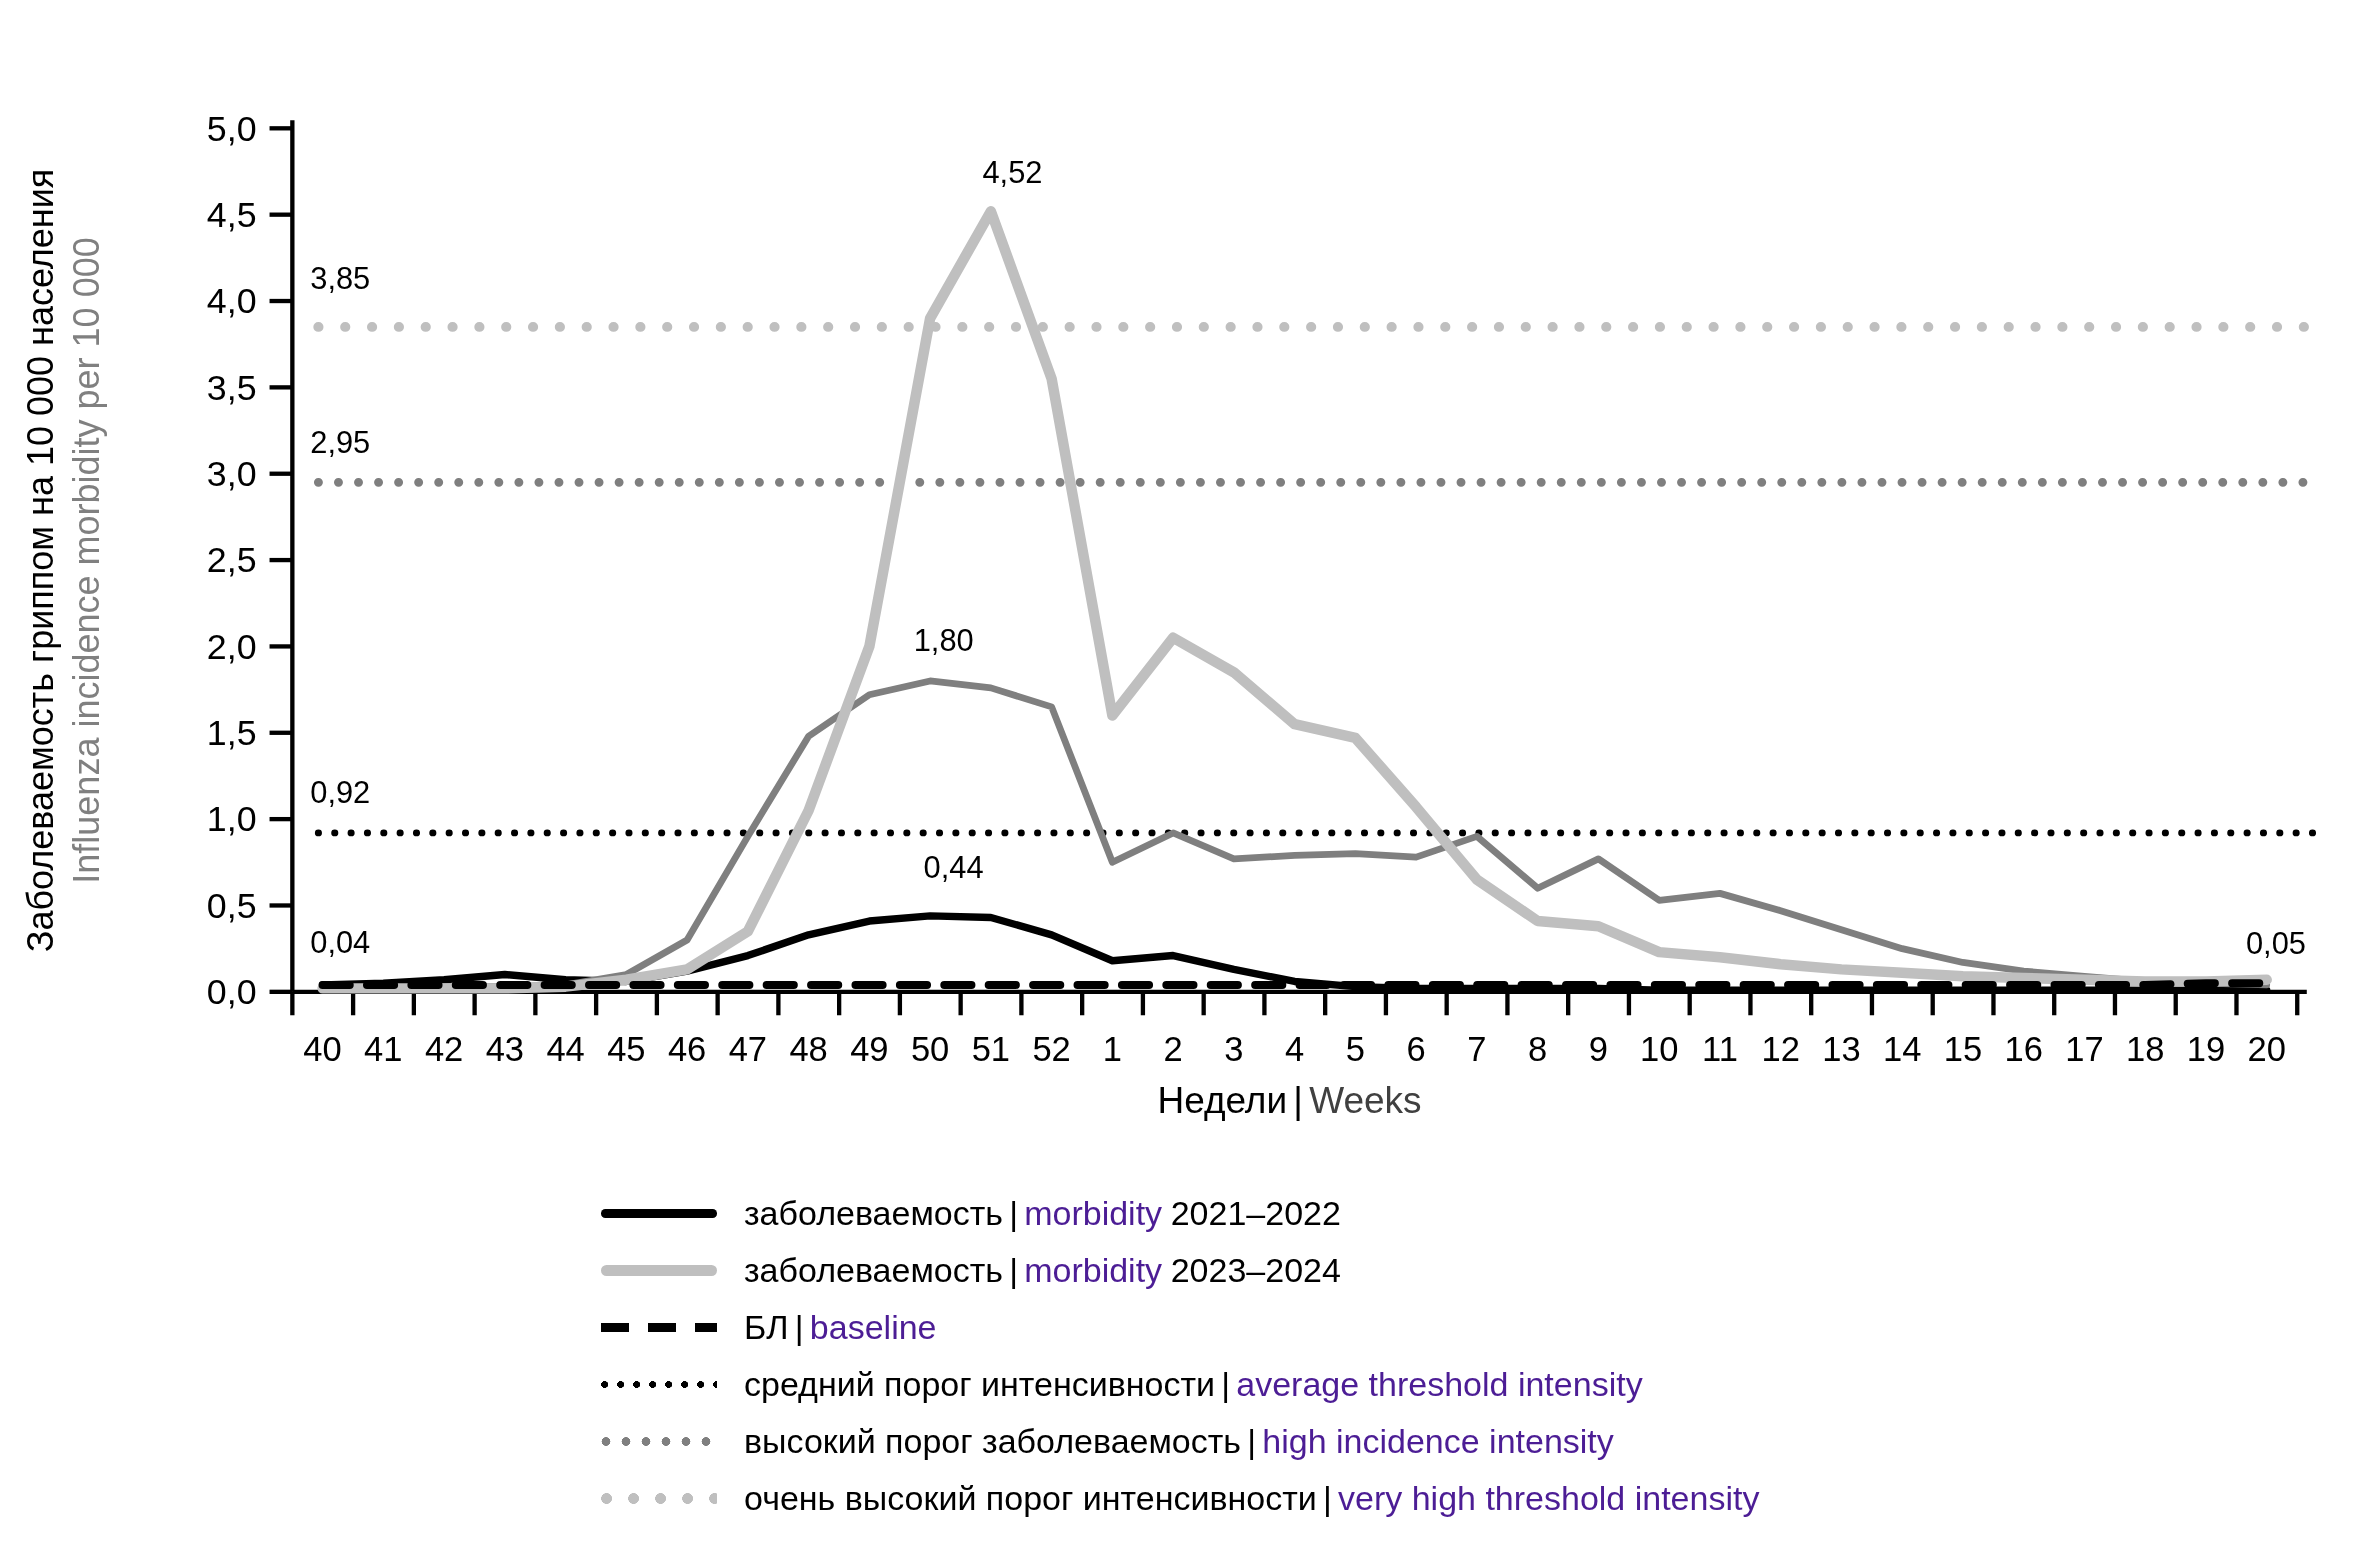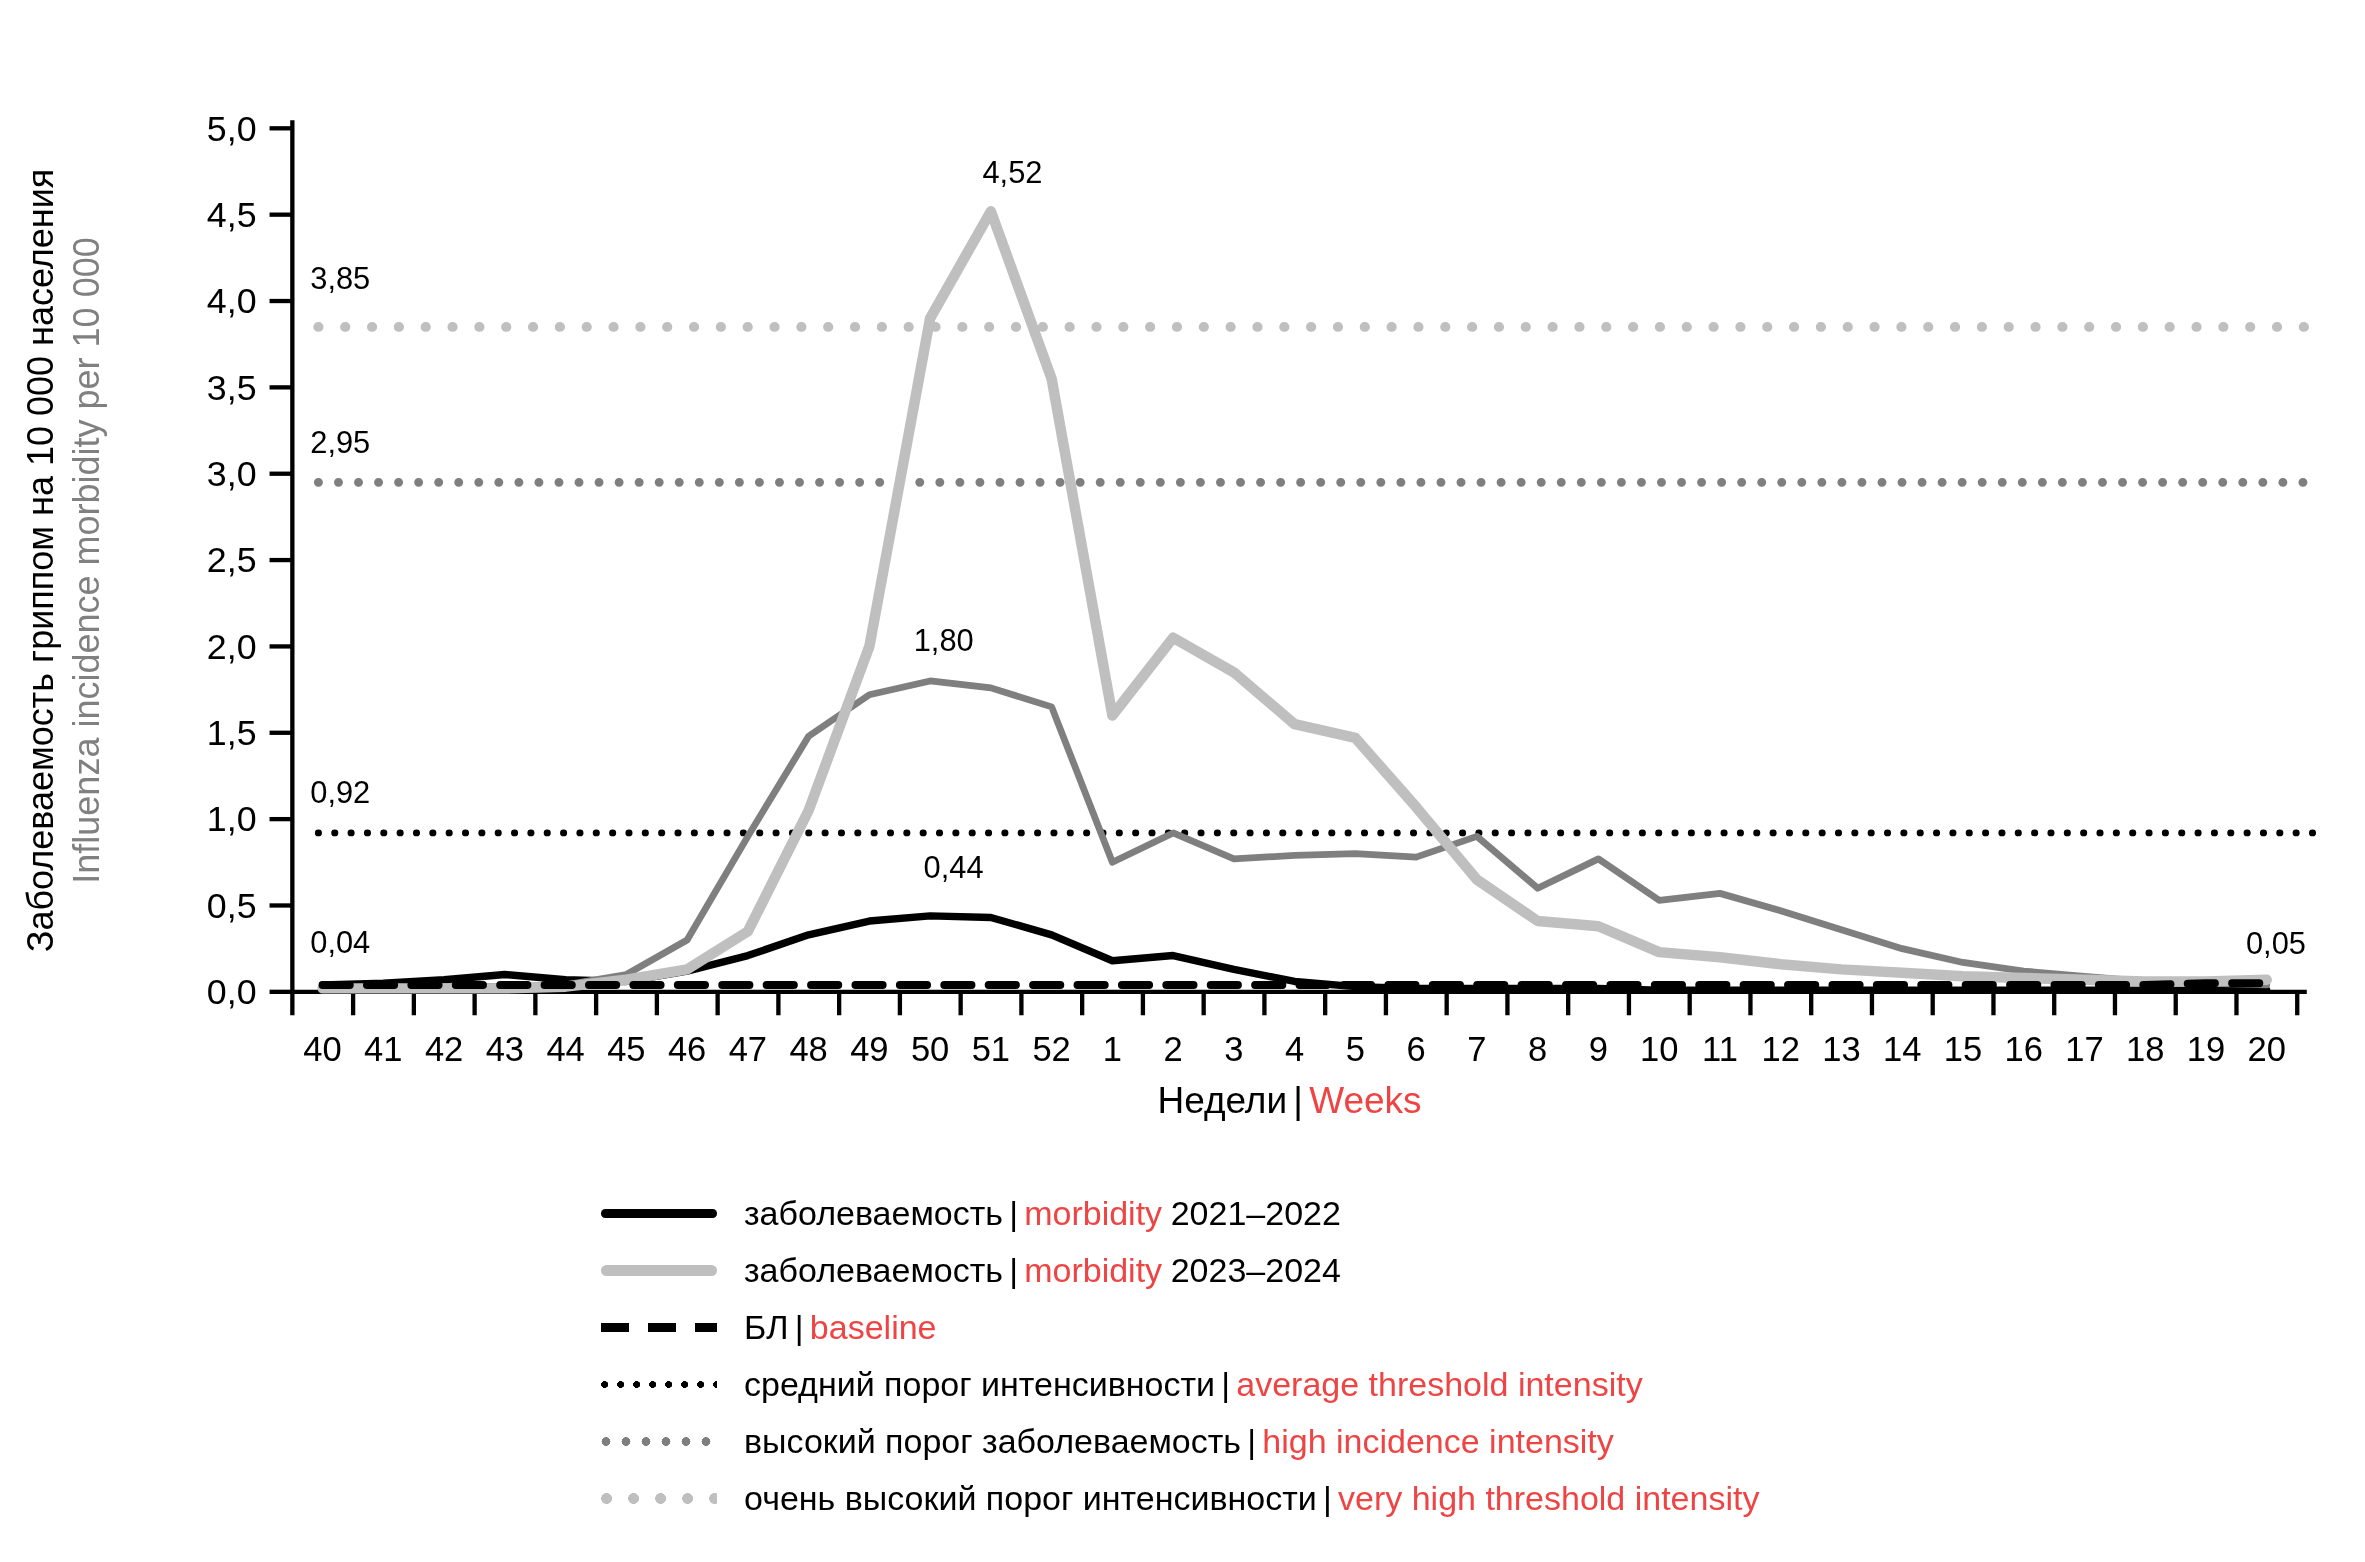--- a/index.html
+++ b/index.html
@@ -9,40 +9,40 @@
   #chart-svg text{font-family:"Liberation Sans",sans-serif;fill:#000;}
 
   
   .ytitle{position:absolute;left:-491px;top:514px;width:1110px;height:93px;
           transform:rotate(-90deg);text-align:center;font-size:36px;line-height:46px;
           color:#000;white-space:nowrap;}
   .ytitle .en{color:#808080;}
 
   .xtitle{position:absolute;left:981px;top:1080px;width:617px;text-align:center;
           font-size:37px;color:#000;white-space:nowrap;}
-  .xtitle .en{color:#ef4444;text-align:right;}
+  .xtitle .en{color:#404040;text-align:right;}
   .sep{padding:0 6.2px;}
 
   
   .legend{position:absolute;left:601px;top:1185px;}
   .lrow{display:flex;align-items:center;height:57px;}
   .sw{width:116px;margin-right:27px;flex:0 0 auto;}
   .sw-s1{height:8.6px;background:#000000;border-radius:4.3px;}
   .sw-s2{height:7.4px;background:#7f7f7f;border-radius:3.7px;}
   .sw-s3{height:11px;background:#bfbfbf;border-radius:5.6px;}
   .sw-dash{height:8.6px;
     background:repeating-linear-gradient(90deg,#000 0 28px,transparent 28px 47px);}
   .sw-dot1{height:7.4px;background-image:radial-gradient(circle at 3.7px 50%,#000000 0 3.4px,transparent 3.7px);
     background-size:16px 7.4px;background-repeat:repeat-x;}
   .sw-dot2{height:9.3px;background-image:radial-gradient(circle at 5px 50%,#7f7f7f 0 4.3px,transparent 4.6px);
     background-size:20px 9.3px;background-repeat:repeat-x;}
   .sw-dot3{height:11px;background-image:radial-gradient(circle at 5.6px 50%,#bfbfbf 0 5.2px,transparent 5.6px);
     background-size:27px 11px;background-repeat:repeat-x;}
   .llabel{font-size:34px;color:#000;white-space:nowrap;}
-  .llabel .en{color:#ef4444;}
+  .llabel .en{color:#4c1d95;}
   .llabel .suffix{margin-left:8.6px;}
 </style>
 </head>
 <body>
 
 <div id="stage">
 
   <svg id="chart-svg" width="2366" height="1563" viewBox="0 0 3836 2534">
       <line x1="474" y1="195" x2="474" y2="1608" stroke="#000" stroke-width="7"></line>
       <line x1="474" y1="1608" x2="3740" y2="1608" stroke="#000" stroke-width="7"></line>

